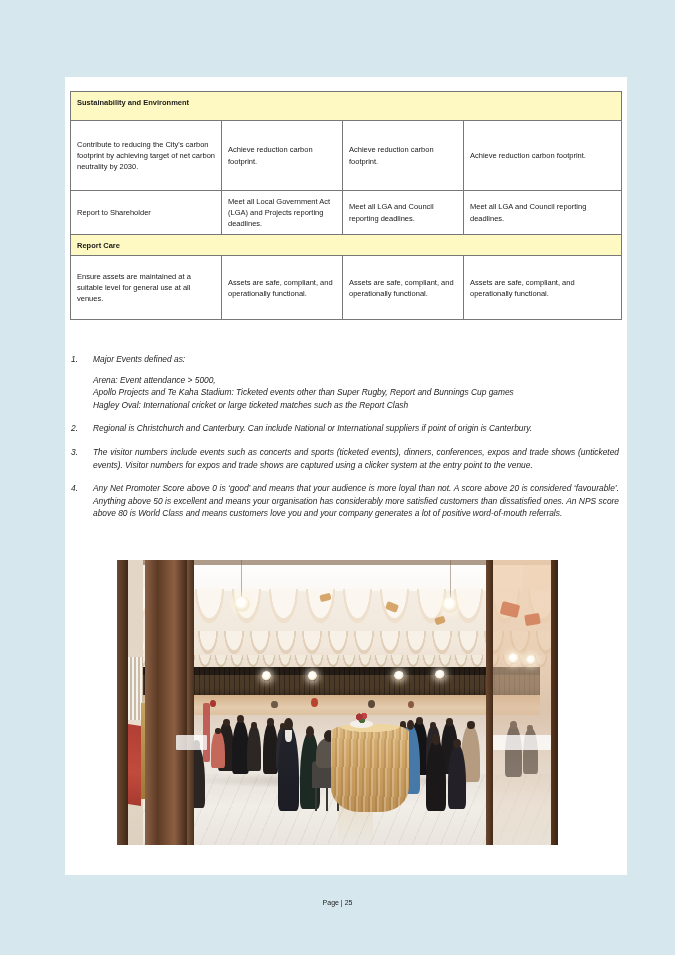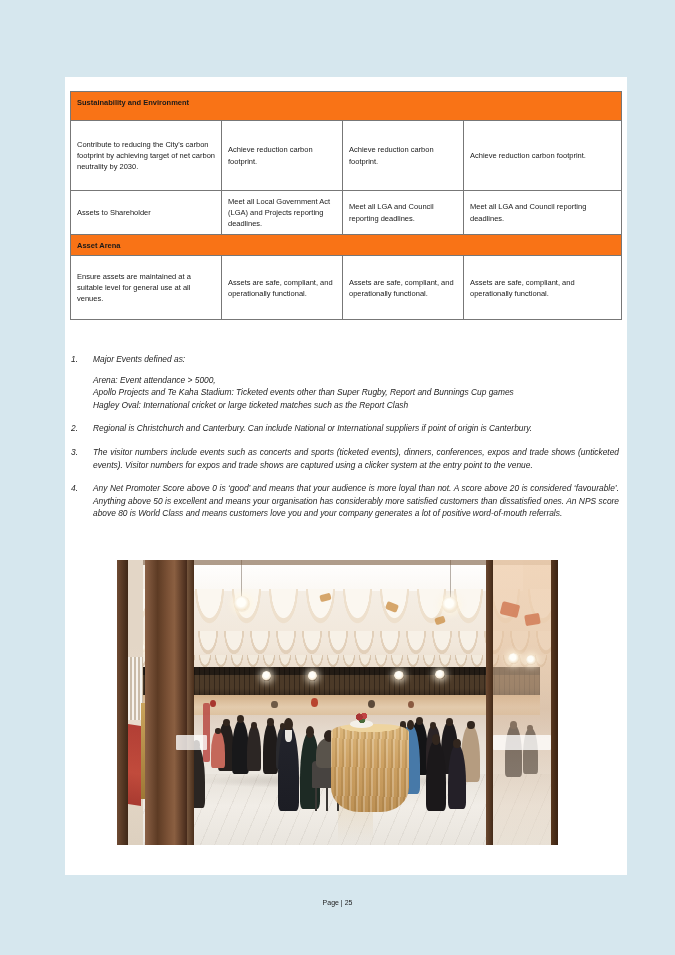--- a/index.html
+++ b/index.html
@@ -21,21 +21,21 @@
     width: 551px; table-layout: fixed;
     border-collapse: collapse;
     font-size: 7.5px; line-height: 1.5; color: #1a1a1a;
   }
   table.kpi td {
     border: 1px solid #777;
     padding: 4px 6px;
     vertical-align: middle;
   }
   table.kpi td.sec {
-    background: #f97316;
+    background: #fef9c3;
     font-weight: bold;
     vertical-align: top;
     padding-top: 5px;
   }
   tr.h1 { height: 29px; }
   tr.r1 { height: 70px; margin-left: 21px; }
   tr.h2 { height: 28px; }
   tr.r2 { height: 44px; }
   tr.h3 { height: 18px; }
   tr.r3 { height: 64px; }
@@ -169,27 +169,27 @@
       <tr class="h1">
         <td class="sec" colspan="4">Sustainability and Environment</td>
       </tr>
       <tr class="r1">
         <td>Contribute to reducing the City's carbon footprint by achieving target of net carbon neutrality by 2030.</td>
         <td>Achieve reduction carbon footprint.</td>
         <td>Achieve reduction carbon footprint.</td>
         <td>Achieve reduction carbon footprint.</td>
       </tr>
       <tr class="r2">
-        <td>Assets to Shareholder</td>
+        <td>Report to Shareholder</td>
         <td>Meet all Local Government Act (LGA) and Projects reporting deadlines.</td>
         <td>Meet all LGA and Council reporting deadlines.</td>
         <td>Meet all LGA and Council reporting deadlines.</td>
       </tr>
       <tr class="h3">
-        <td class="sec" colspan="4">Asset Arena</td>
+        <td class="sec" colspan="4">Report Care</td>
       </tr>
       <tr class="r3">
         <td>Ensure assets are maintained at a suitable level for general use at all venues.</td>
         <td>Assets are safe, compliant, and operationally functional.</td>
         <td>Assets are safe, compliant, and operationally functional.</td>
         <td>Assets are safe, compliant, and operationally functional.</td>
       </tr>
     </tbody>
   </table>
 

